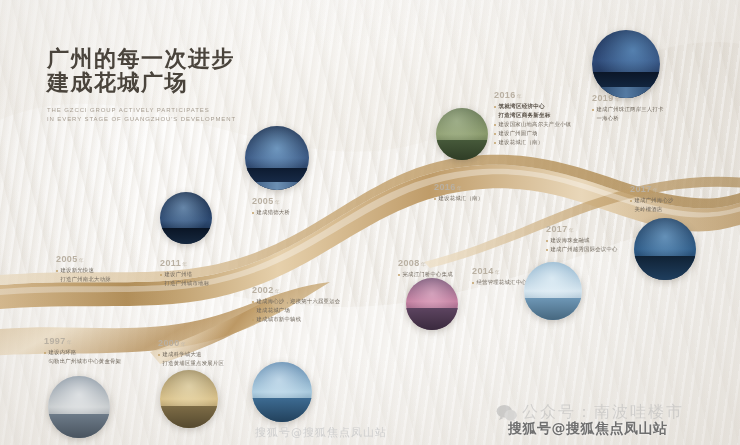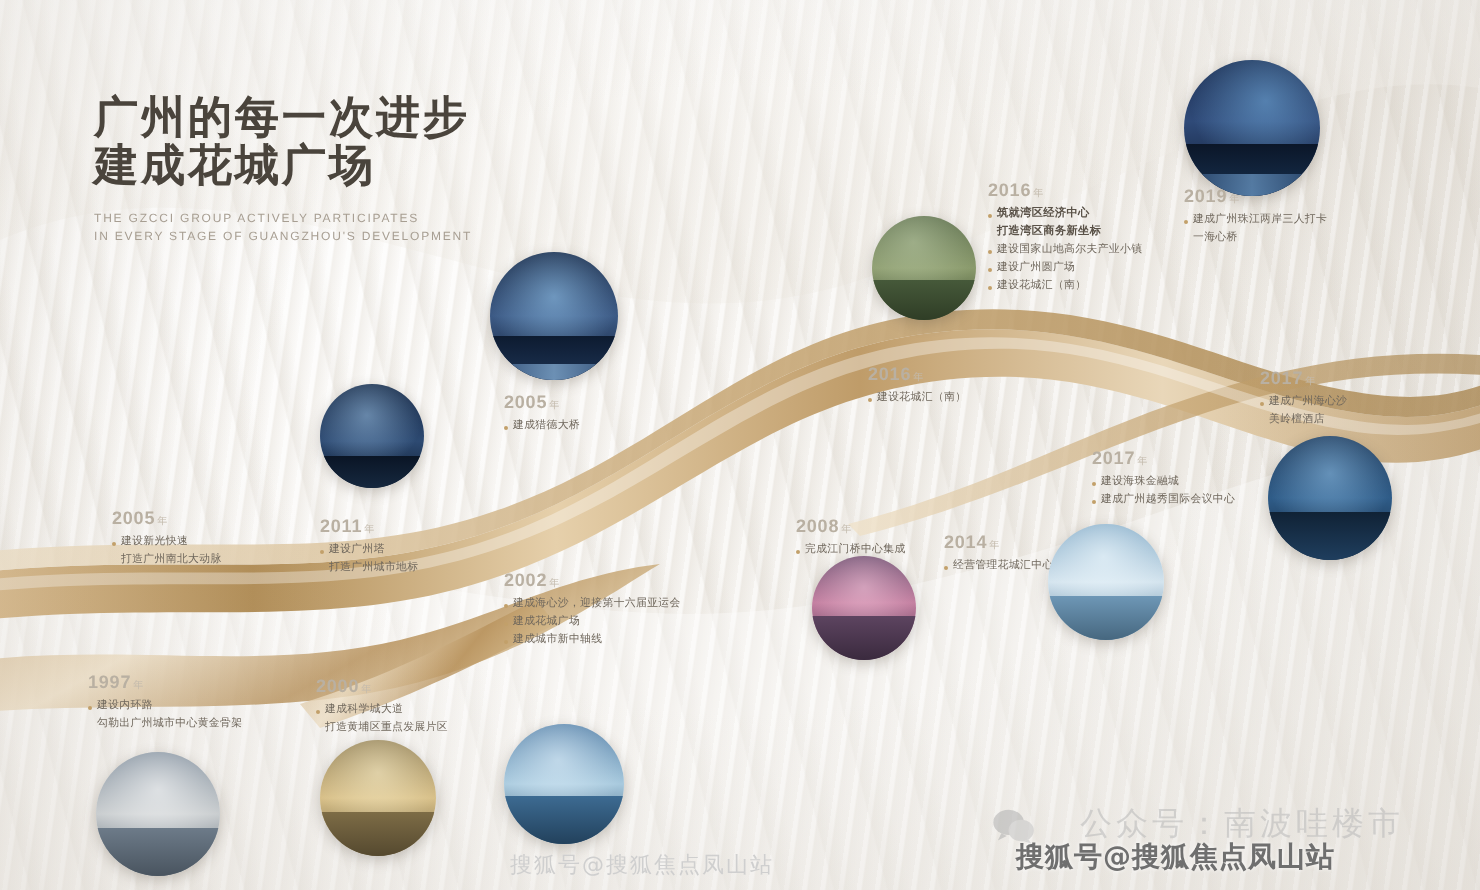--- a/index.html
+++ b/index.html
@@ -68,21 +68,21 @@
   }
   .li .dot{
     width:2px;height:2px;background:#c2a06a;border-radius:50%;
     display:inline-block;margin-right:2.5px;flex:0 0 auto;
   }
   .li.strong{font-weight:bold;color:#5a5248;font-size:5.6px;}
   .li.plain{padding-left:4.5px;}
 
   
   .wm-wechat{
-    position:absolute;left:496px;top:402px;display:flex;align-items:center;gap:22px;
+    position:absolute;left:496px;top:402px;display:flex;align-items:center;gap:4px;
     opacity:.55;
   }
   .wm-wechat .txt{
     font-size:16px;color:#b9b9b9;letter-spacing:2px;font-family:"DejaVu Sans",sans-serif;
   }
   .wm-sohu{
     position:absolute;left:508px;top:420px;
     font-size:14px;font-weight:bold;color:#6f6f6f;letter-spacing:.5px;
     text-shadow:0 0 2px rgba(255,255,255,.9);
     font-family:"DejaVu Sans",sans-serif;

